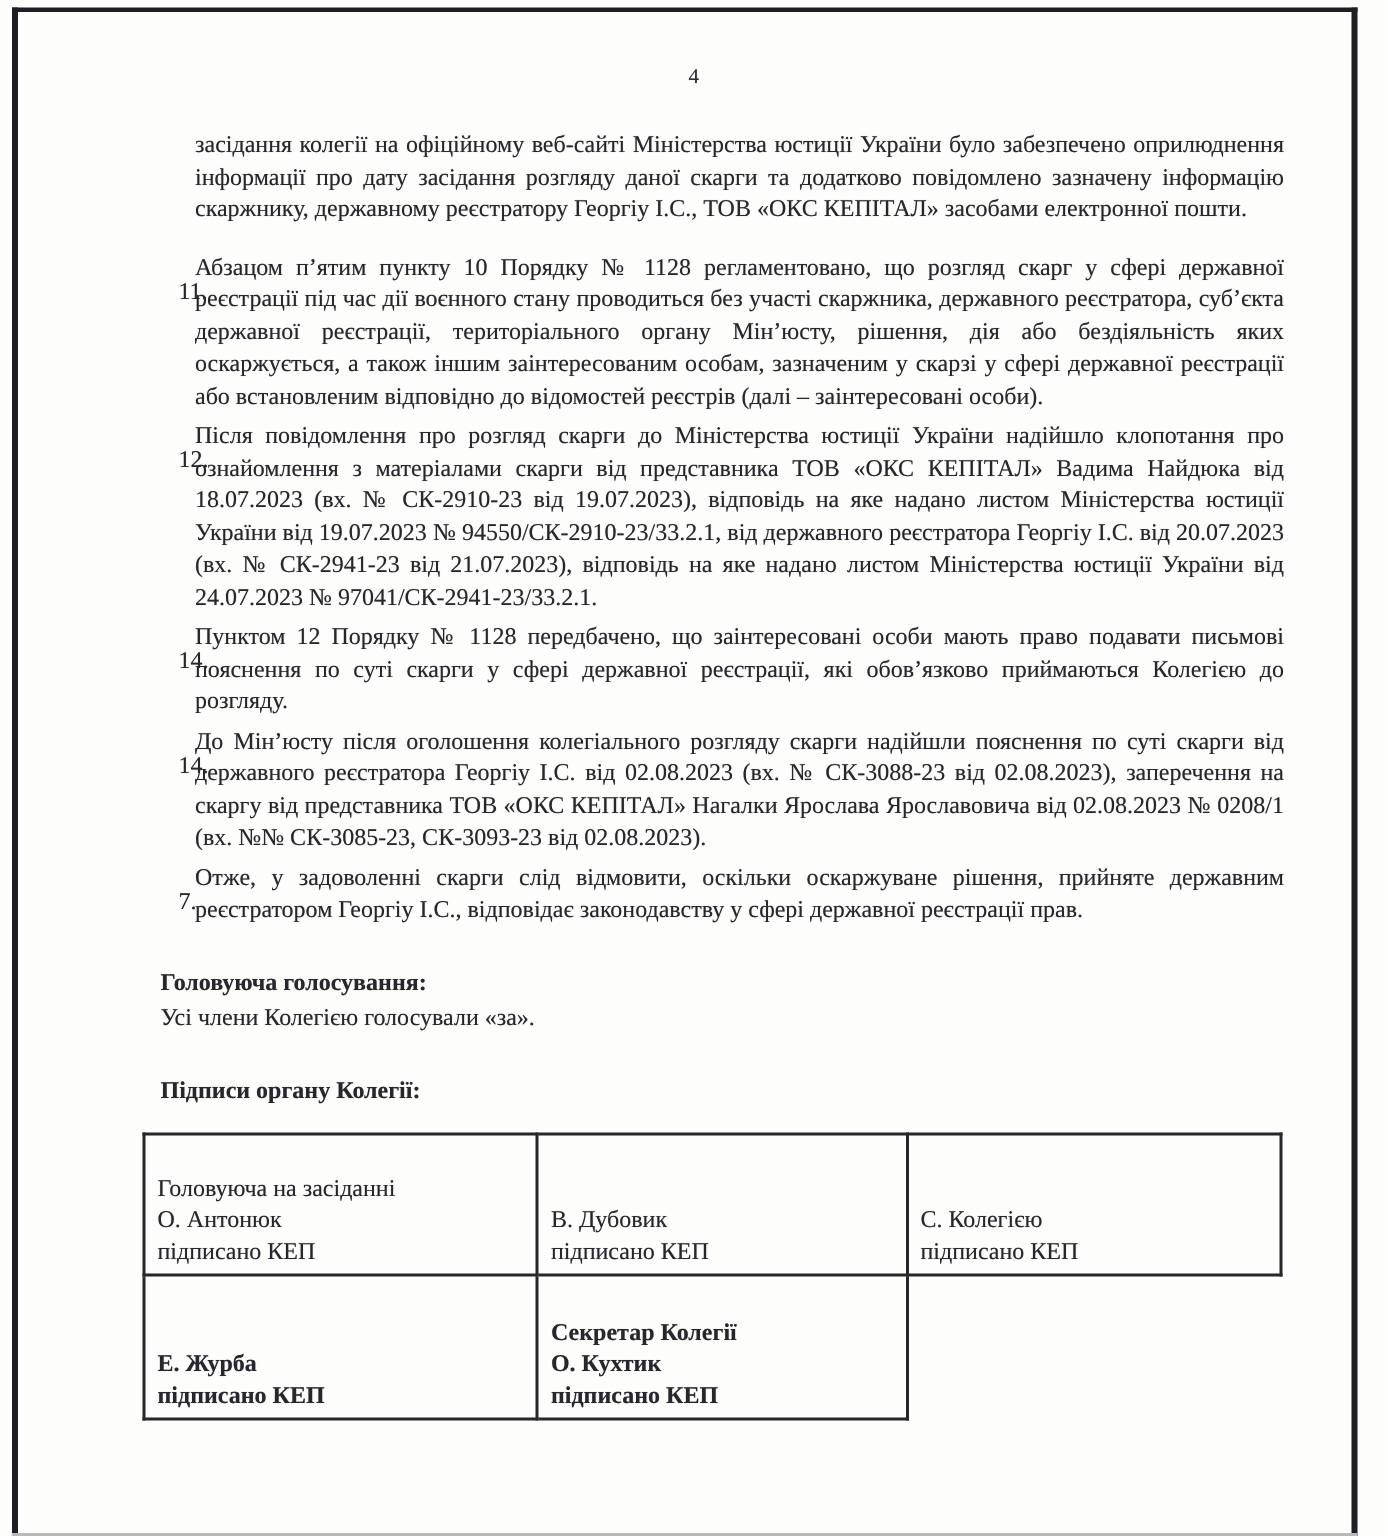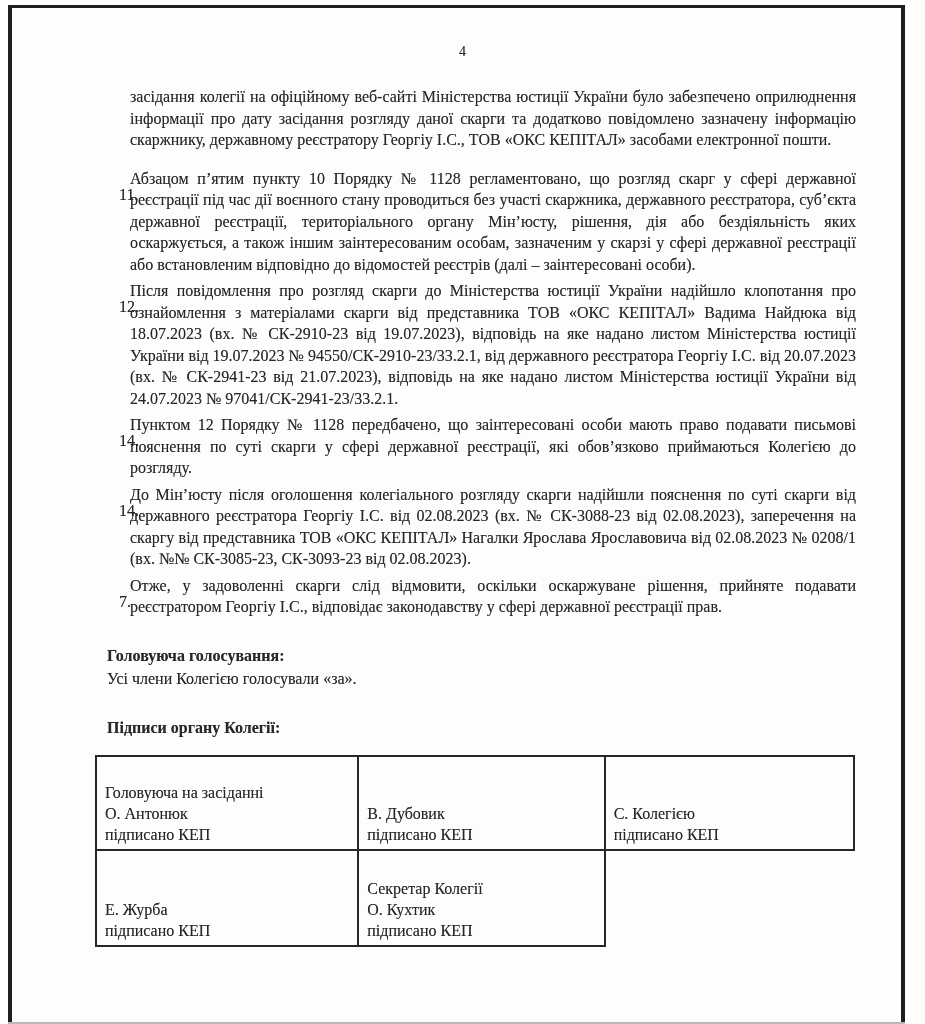--- a/index.html
+++ b/index.html
@@ -60,21 +60,21 @@
     line-height: 21px;
     text-align: left;
   }
   .sig-table td {
     border: 2px solid #26262b;
     vertical-align: bottom;
     padding: 3px 8px 4px 8px;
   }
   .sig-table td.empty { border: none; }
   .sig-table tr.r1 td { height: 94px; }
-  .sig-table tr.r2 td { height: 96px; }
+  .sig-table tr.r2 td { height: 96px; font-weight: bold; }
   .sig-table col.c1 { width: 263px; }
   .sig-table col.c2 { width: 247px; }
   .sig-table col.c3 { width: 250px; }
   .cell-line { min-height: 0; }
 </style>
 </head>
 <body>
 
 <div class="page">
 
@@ -104,21 +104,21 @@
       <span>Пунктом 12 Порядку № 1128 передбачено, що заінтересовані особи мають право подавати письмові пояснення по суті скарги у сфері державної реєстрації, які обов’язково приймаються Колегією до розгляду.</span>
     </div>
 
     <div class="item">
       <span class="num">14.</span>
       <span>До Мін’юсту після оголошення колегіального розгляду скарги надійшли пояснення по суті скарги від державного реєстратора Георгіу І.С. від 02.08.2023 (вх. № СК-3088-23 від 02.08.2023), заперечення на скаргу від представника ТОВ «ОКС КЕПІТАЛ» Нагалки Ярослава Ярославовича від 02.08.2023 № 0208/1 (вх. №№ СК-3085-23, СК-3093-23 від 02.08.2023).</span>
     </div>
 
     <div class="item">
       <span class="num">7.</span>
-      <span>Отже, у задоволенні скарги слід відмовити, оскільки оскаржуване рішення, прийняте подавати реєстратором Георгіу І.С., відповідає законодавству у сфері державної реєстрації прав.</span>
+      <span>Отже, у задоволенні скарги слід відмовити, оскільки оскаржуване рішення, прийняте державним реєстратором Георгіу І.С., відповідає законодавству у сфері державної реєстрації прав.</span>
     </div>
 
     <div class="subhead voting-heading">Головуюча голосування:</div>
     <div class="voting-result">Усі члени Колегією голосували «за».</div>
 
     <div class="subhead sig-heading">Підписи органу Колегії:</div>
 
     <table class="sig-table">
       <colgroup>
         <col class="c1">

